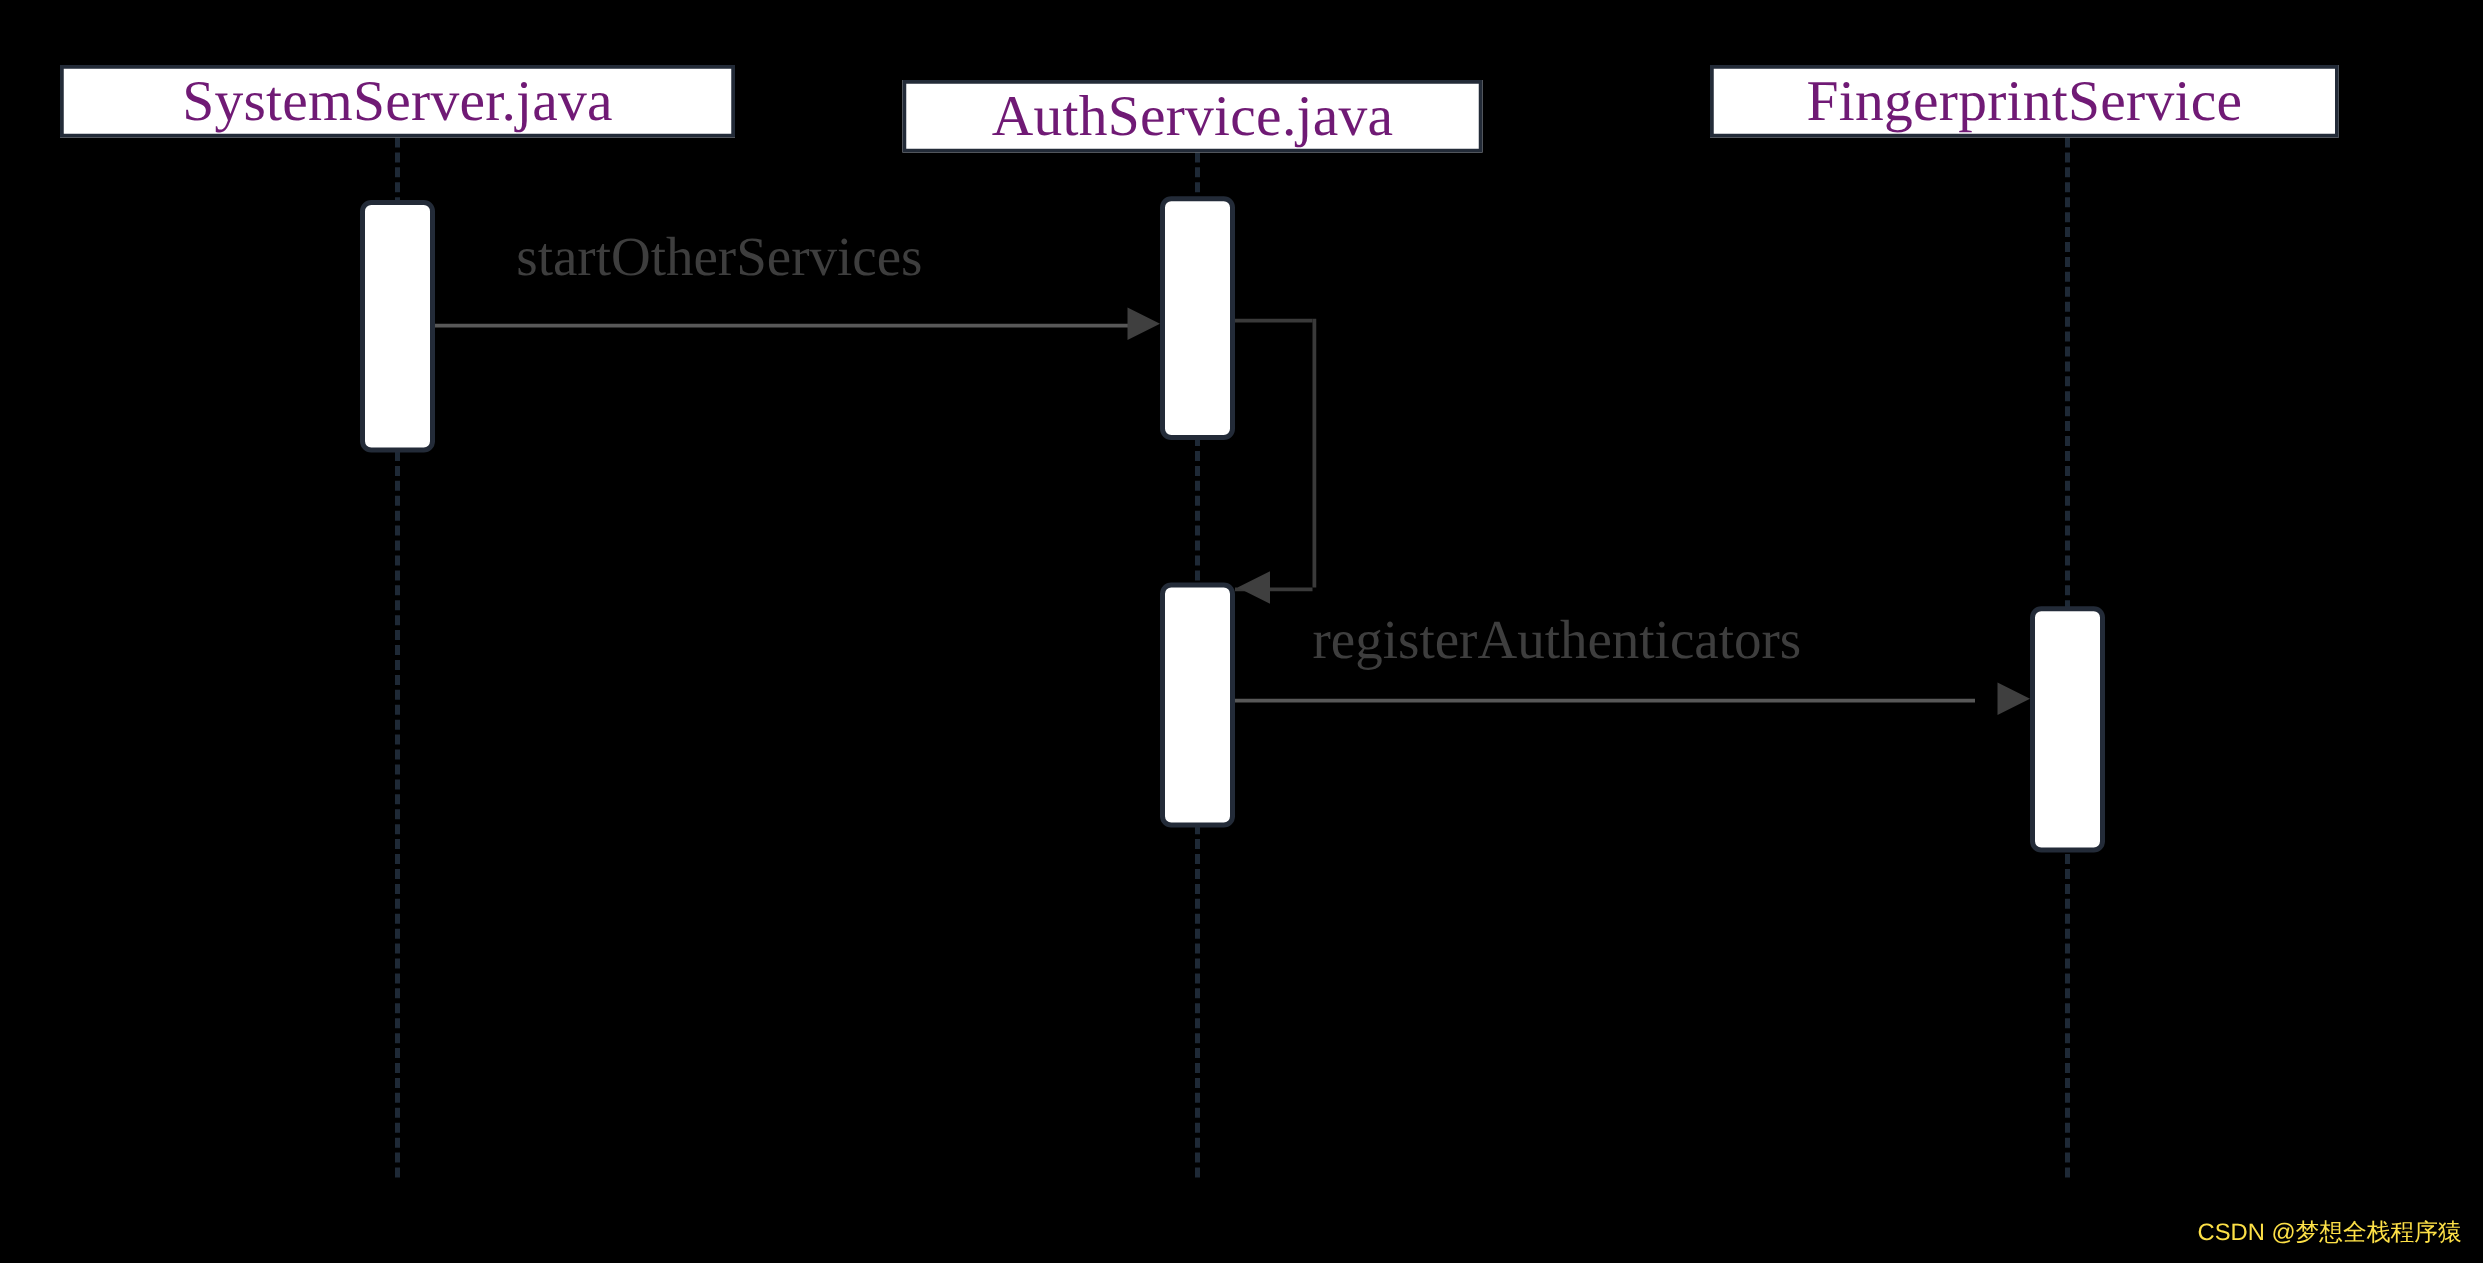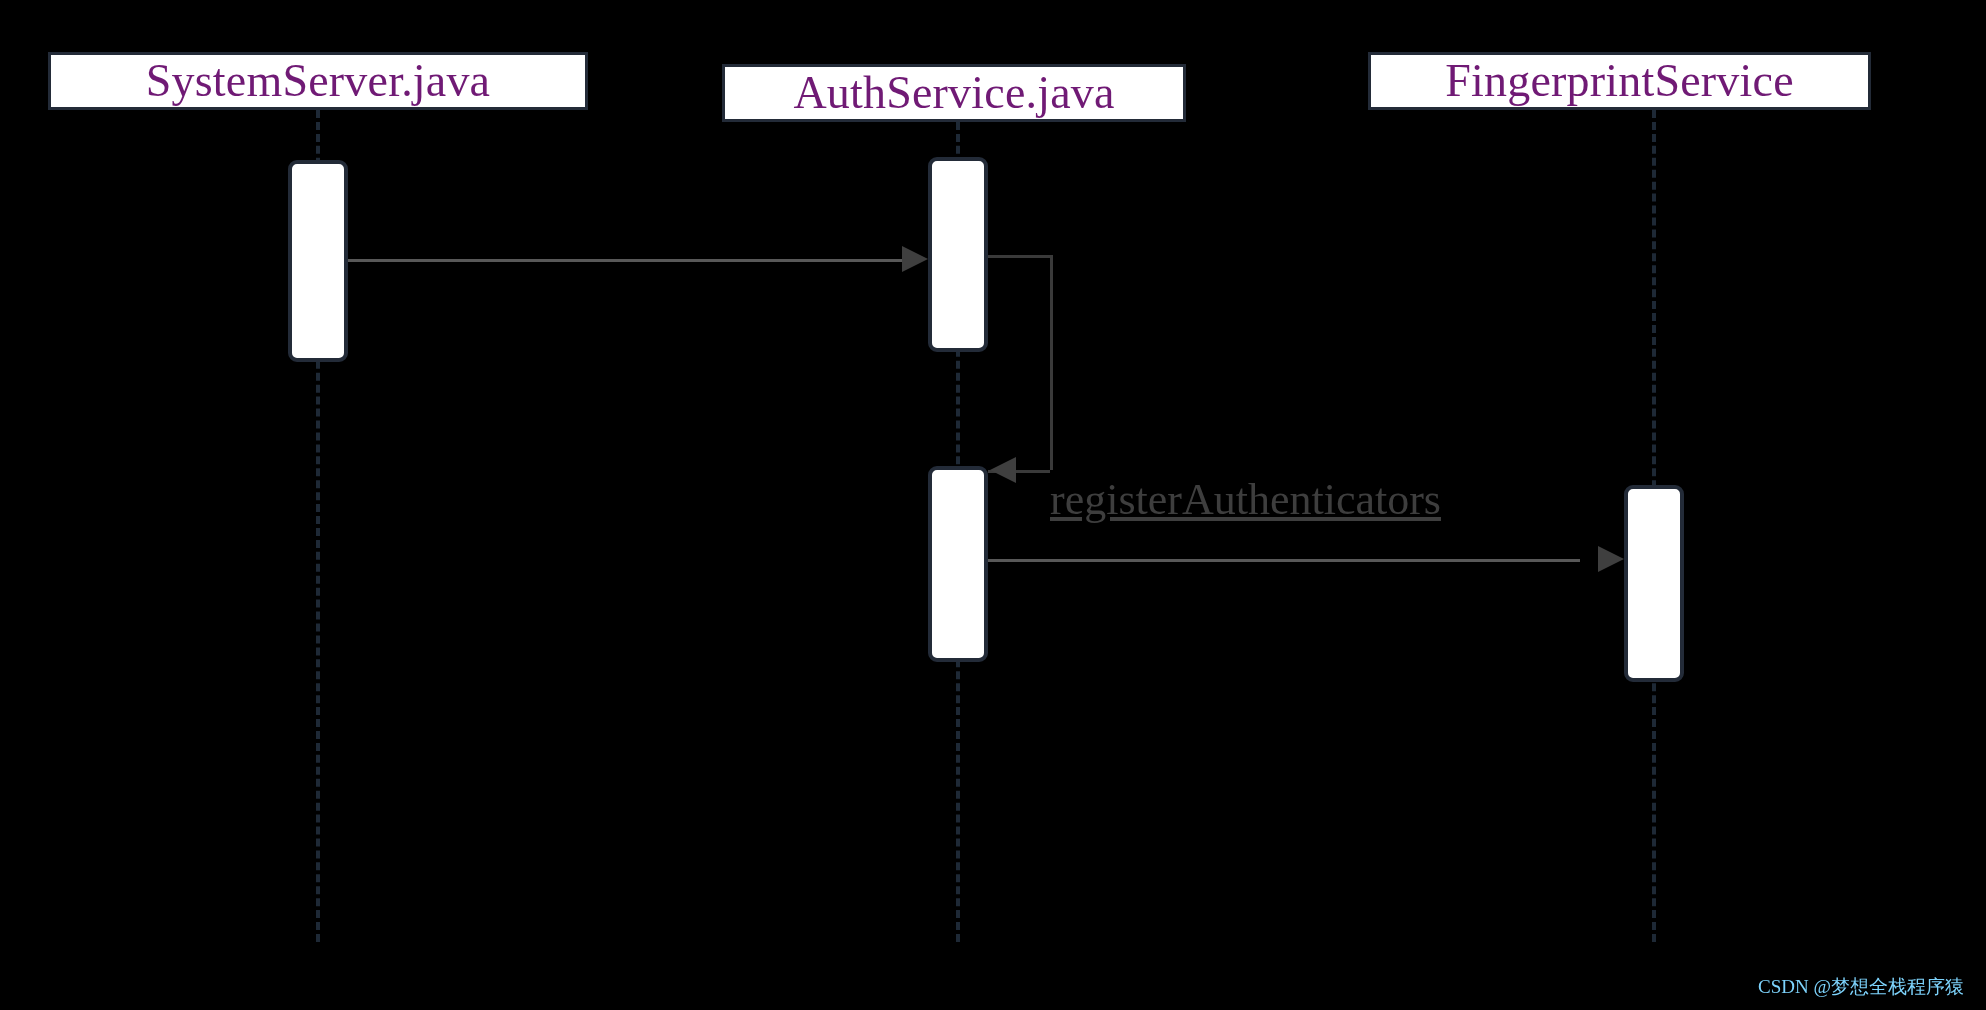--- a/index.html
+++ b/index.html
@@ -114,34 +114,35 @@
 </style>
 </head>
 <body>
 
 <div id="canvas">
     <div class="lifeline" style="left: 316px; top: 110px; height: 832px;"></div>
     <div class="lifeline" style="left: 956px; top: 110px; height: 832px;"></div>
     <div class="lifeline" style="left: 1652px; top: 110px; height: 832px;"></div>
     <div class="msg-line" style="left: 348px; top: 259px; width: 556px; border-top-color: rgb(88, 88, 88);"></div>
     <div class="arrow-head right" style="left: 902px; top: 246px; border-left-color: rgb(63, 63, 63);"></div>
+    <div class="msg-label" style="left: 413px; top: 184px; color: rgb(62, 62, 62);">startOtherServices</div>
     <div class="loop-top" style="left: 988px; top: 255px; width: 62px; border-top-color: rgb(58, 58, 58);"></div>
     <div class="loop-right" style="left: 1050px; top: 255px; height: 215px; border-left-color: rgb(58, 58, 58);"></div>
     <div class="loop-bottom" style="left: 988px; top: 470px; width: 62px; border-top-color: rgb(58, 58, 58);"></div>
     <div class="arrow-head left" style="left: 990px; top: 457px; border-right-color: rgb(63, 63, 63);"></div>
     <div class="msg-line" style="left: 988px; top: 559px; width: 592px; border-top-color: rgb(88, 88, 88);"></div>
     <div class="arrow-head right" style="left: 1598px; top: 546px; border-left-color: rgb(63, 63, 63);"></div>
-    <div class="msg-label" style="left: 1050px; top: 478px; color: rgb(62, 62, 62); text-decoration: underline;">registerAuthenticators</div>
+    <div class="msg-label" style="left: 1050px; top: 490px; color: rgb(62, 62, 62);">registerAuthenticators</div>
     <div class="activation" style="left: 288px; top: 160px; width: 60px; height: 202px;"></div>
     <div class="activation" style="left: 928px; top: 157px; width: 60px; height: 195px;"></div>
     <div class="activation" style="left: 928px; top: 466px; width: 60px; height: 196px;"></div>
     <div class="activation" style="left: 1624px; top: 485px; width: 60px; height: 197px;"></div>
     <div class="participant" style="left: 48px; top: 52px; width: 540px; height: 58px;">
       <span class="participant-label">SystemServer.java</span>
     </div>
     <div class="participant" style="left: 722px; top: 52px; width: 464px; height: 58px; margin-top: 12px;">
       <span class="participant-label">AuthService.java</span>
     </div>
     <div class="participant" style="left: 1368px; top: 52px; width: 503px; height: 58px;">
       <span class="participant-label">FingerprintService</span>
     </div>
-    <div class="watermark" style="left: 1758px; top: 977px; color: #7dd3fc; font-family: Liberation Serif, serif;">CSDN @梦想全栈程序猿</div>
+    <div class="watermark" style="left: 1758px; top: 977px; color: #fde047;">CSDN @梦想全栈程序猿</div>
   </div>
 
 </body></html>

